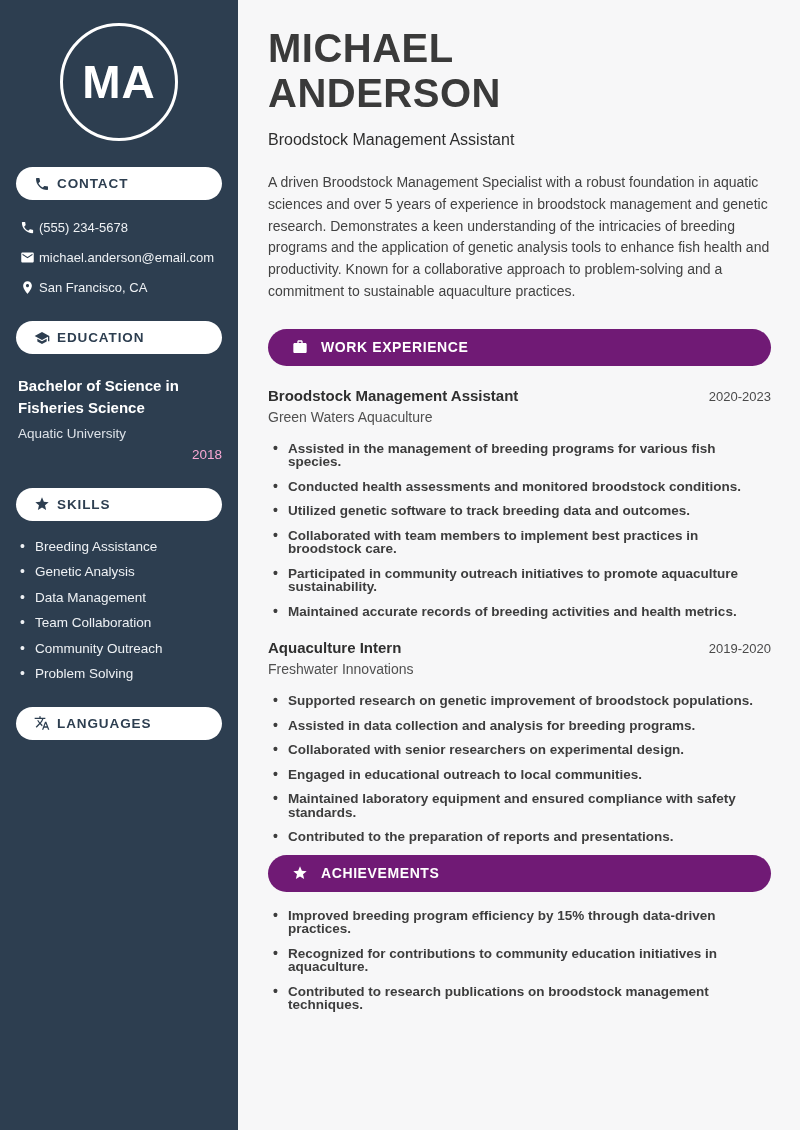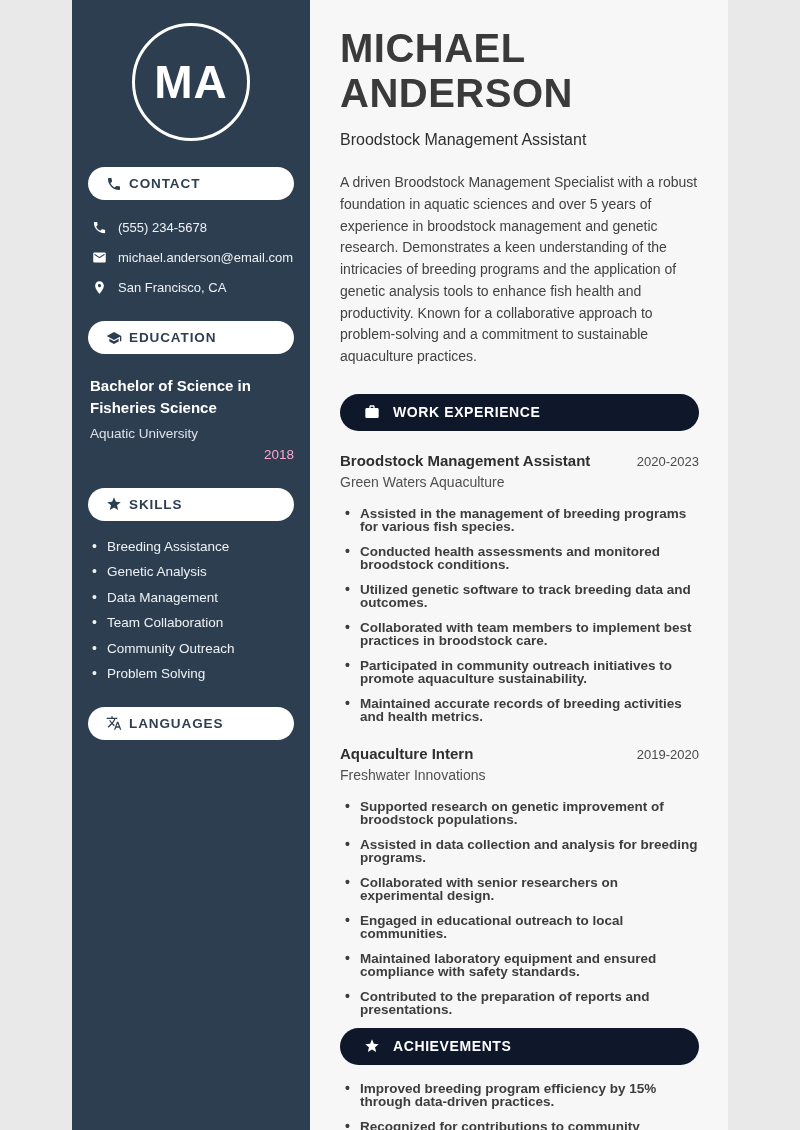--- a/index.html
+++ b/index.html
@@ -1,20 +1,20 @@
 <!DOCTYPE html>
 <html><head>
 <meta charset="utf-8">
 <style>
   * { margin: 0; padding: 0; box-sizing: border-box; }
   html, body { background: #e9e9e9; }
   body { font-family: "Liberation Sans", "DejaVu Sans", sans-serif; }
 
   .page {
-    width: 656px; height: 1130px;
+    width: 800px; height: 1130px;
     display: flex;
     background: #f7f7f8;
     overflow: hidden;
     margin: 0 auto;
   }
 
   
   .sidebar {
     width: 238px; flex-shrink: 0;
     background: #2d3e50;
@@ -37,21 +37,21 @@
     height: 33px;
     display: flex; align-items: center;
     gap: 7px;
     padding: 0 12px 0 18px;
     font-size: 13.5px; font-weight: 700; letter-spacing: 0.9px;
   }
   .side-pill .ico { width: 16px; height: 16px; flex-shrink: 0; }
 
   .contact-list { list-style: none; margin-top: 20px; }
   .contact-list li {
-    display: flex; align-items: center; gap: 11px;
+    display: flex; align-items: center; gap: 4px;
     font-size: 13px; color: #eef1f4;
     margin-bottom: 15px;
     padding-left: 4px;
     word-break: break-all;
   }
   .contact-list .ico { width: 15px; height: 15px; flex-shrink: 0; color: #ffffff; }
 
   .edu { margin-top: 21px; padding-left: 2px; }
   .edu-degree { font-size: 15px; font-weight: 700; line-height: 1.45; color: #ffffff; }
   .edu-school { font-size: 13.5px; color: #dde2e8; margin-top: 7px; }
@@ -77,21 +77,21 @@
     font-size: 40px; font-weight: 700; color: #3a3a3a;
     line-height: 1.13; letter-spacing: 0.5px;
   }
   .person-title { font-size: 16px; color: #2e2e2e; margin-top: 15px; }
   .summary {
     margin-top: 23px;
     font-size: 14px; color: #424242; line-height: 1.55;
   }
   .main-pill {
     margin-top: 26px;
-    background: #0f172a; color: #ffffff;
+    background: #701a75; color: #ffffff;
     border-radius: 19px; height: 37px;
     display: flex; align-items: center; gap: 13px;
     padding: 0 24px;
     font-size: 14px; font-weight: 700; letter-spacing: 0.6px;
   }
   .main-pill .ico { width: 16px; height: 16px; flex-shrink: 0; }
 
   .job { margin-top: 21px; }
   .job-head { display: flex; justify-content: space-between; align-items: baseline; }
   .job-title { font-size: 15px; font-weight: 700; color: #2f2f2f; }

